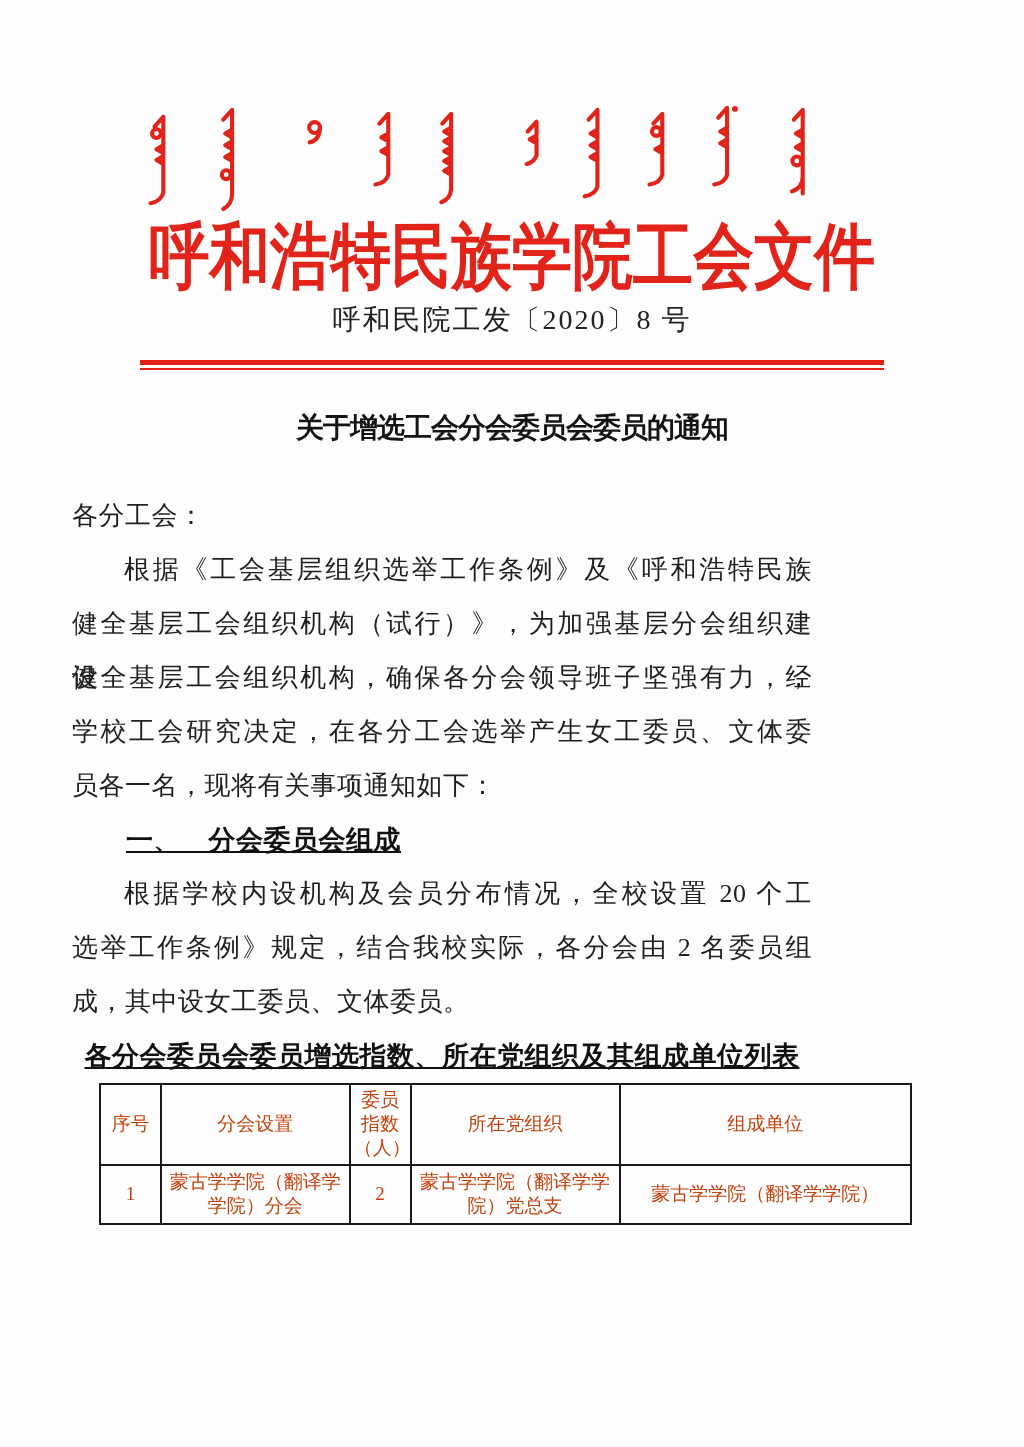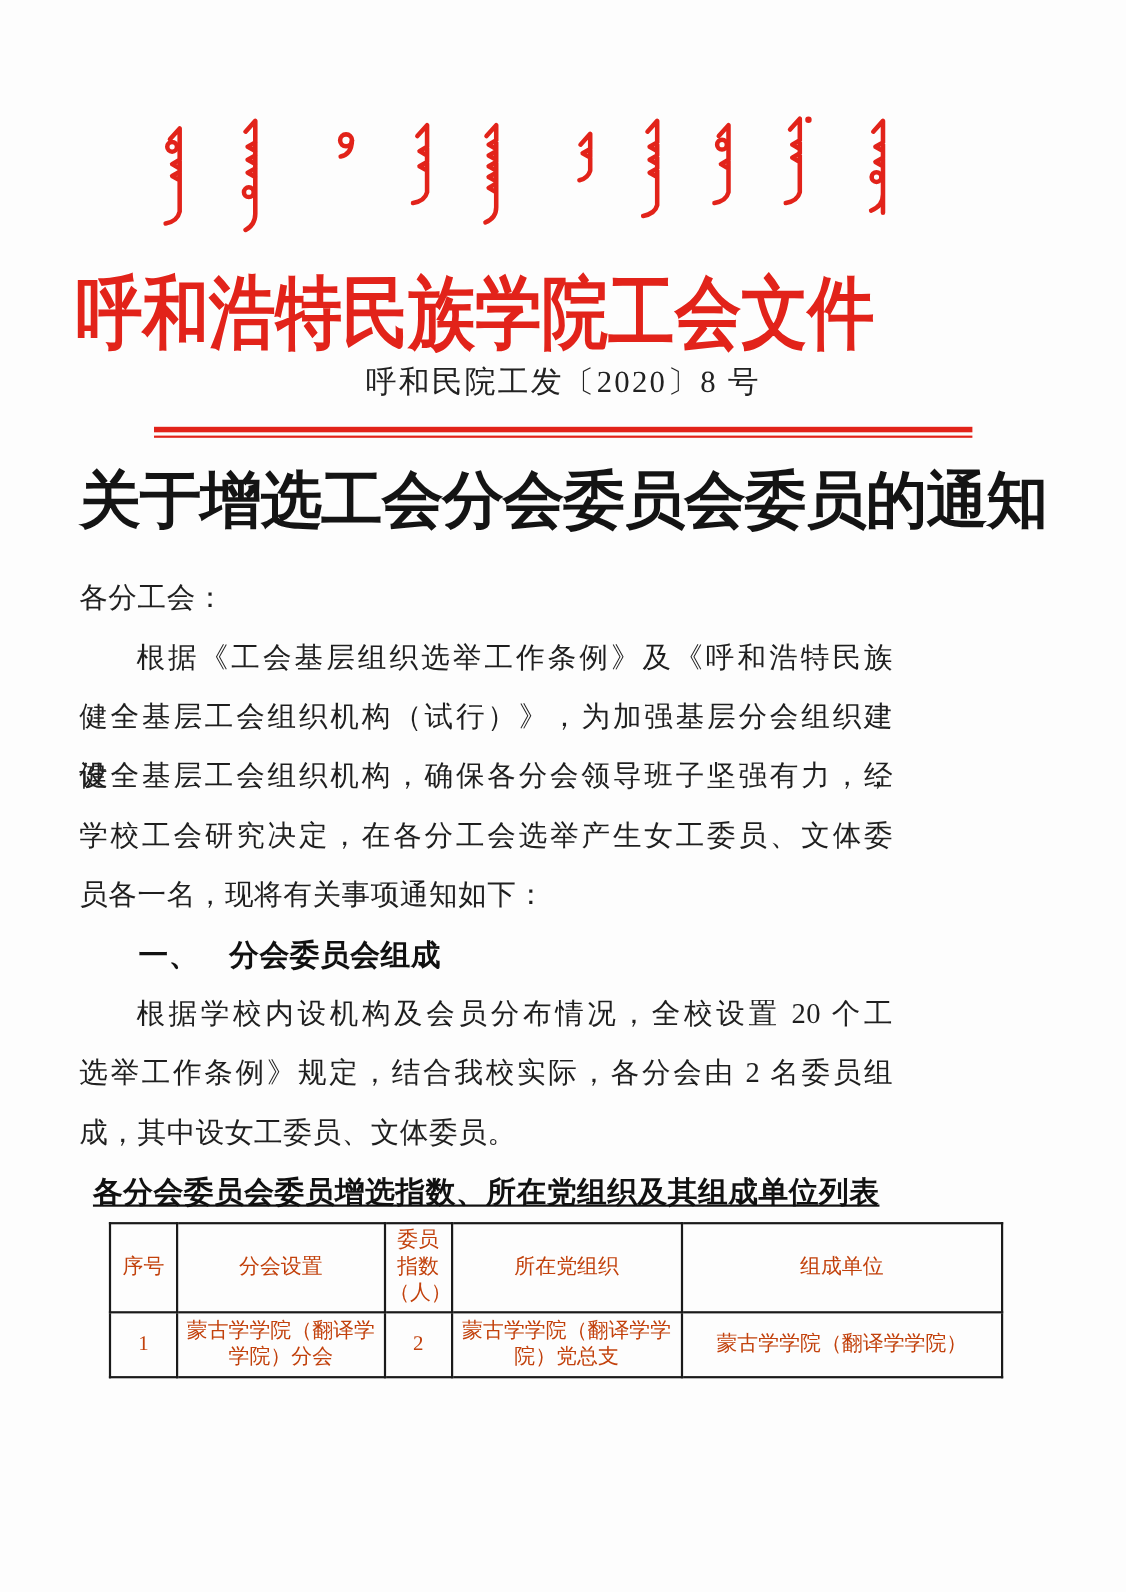--- a/index.html
+++ b/index.html
@@ -7,21 +7,21 @@
     width: 1024px; height: 1447px;
     background: #fdfdfd;
     font-family: "Liberation Serif", "DejaVu Serif", serif;
     color: #1f1f1f;
     overflow: hidden;
   }
   .page { position: relative; width: 1024px; height: 1447px; }
 
   .mongolian-band { margin-top: 104px; height: 110px; }
 
-  .org-title-wrap { text-align: left; line-height: 86px; height: 86px; white-space: nowrap; margin-top: 28px; }
+  .org-title-wrap { text-align: center; line-height: 86px; height: 86px; white-space: nowrap; }
   .org-title {
     display: inline-block;
     font-size: 72px; font-weight: bold;
     color: #e2231a;
     letter-spacing: 0;
     transform: scaleX(0.84);
     transform-origin: center;
     white-space: nowrap;
   }
 
@@ -32,40 +32,41 @@
     color: #222;
   }
 
   .red-rule { width: 744px; margin: 20px auto 0 auto; }
   .red-rule .thick { height: 5px; background: #e2231a; }
   .red-rule .thin  { height: 2px; background: #e2231a; margin-top: 2.5px; }
 
   .doc-title {
     margin-top: 27px;
     text-align: center;
-    font-size: 56px; font-weight: bold; line-height: 62px;
+    font-size: 28px; font-weight: bold; line-height: 62px;
     letter-spacing: -1px;
     color: #141414;
   }
 
   .doc-body {
     width: 740px;
     margin: 30px 0 0 72px;
     font-size: 26px;
     line-height: 54px;
     letter-spacing: 0.5px;
   }
   .ln { height: 54px; }
   .l-indent  { text-indent: 2em; }
   .l-justify { text-align: justify; text-align-last: justify; }
   .l-heading {
     font-family: "Liberation Sans", "DejaVu Sans", sans-serif;
     font-weight: bold; font-size: 27px;
     text-indent: 2em;
     color: #111;
+    text-decoration: underline;
   }
   .l-caption {
     font-family: "Liberation Sans", "DejaVu Sans", sans-serif;
     font-weight: bold; font-size: 27px;
     text-align: center;
     color: #111;
     text-decoration: underline;
   }
 
   table.committee {

